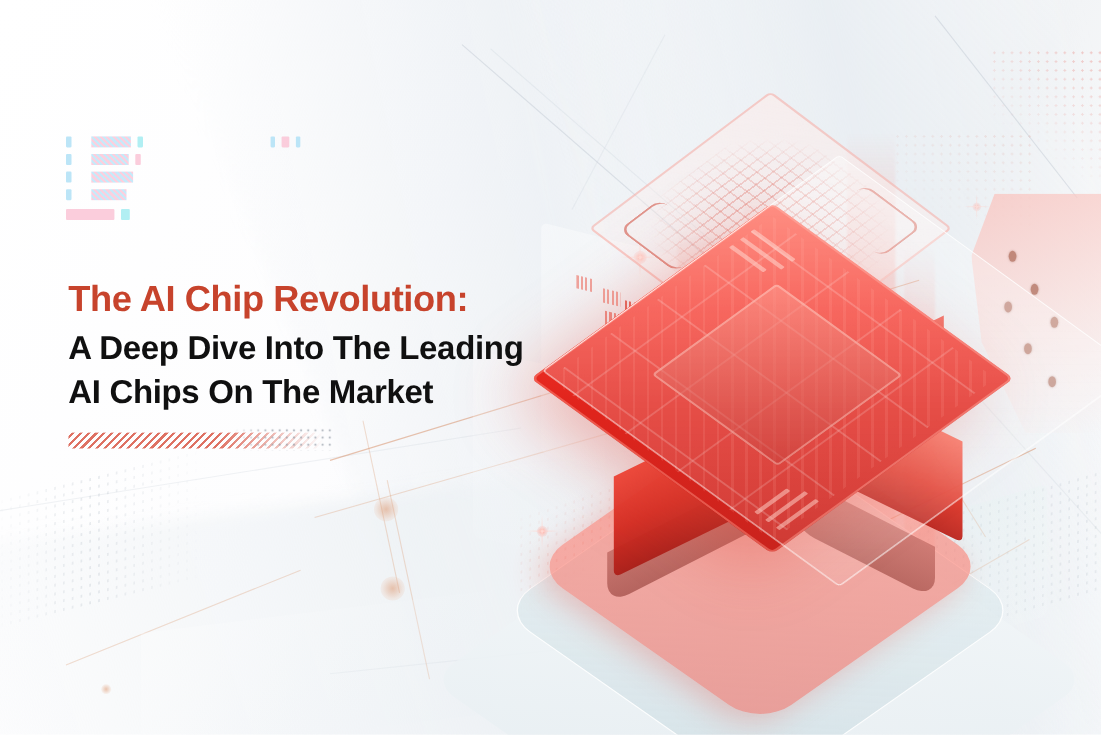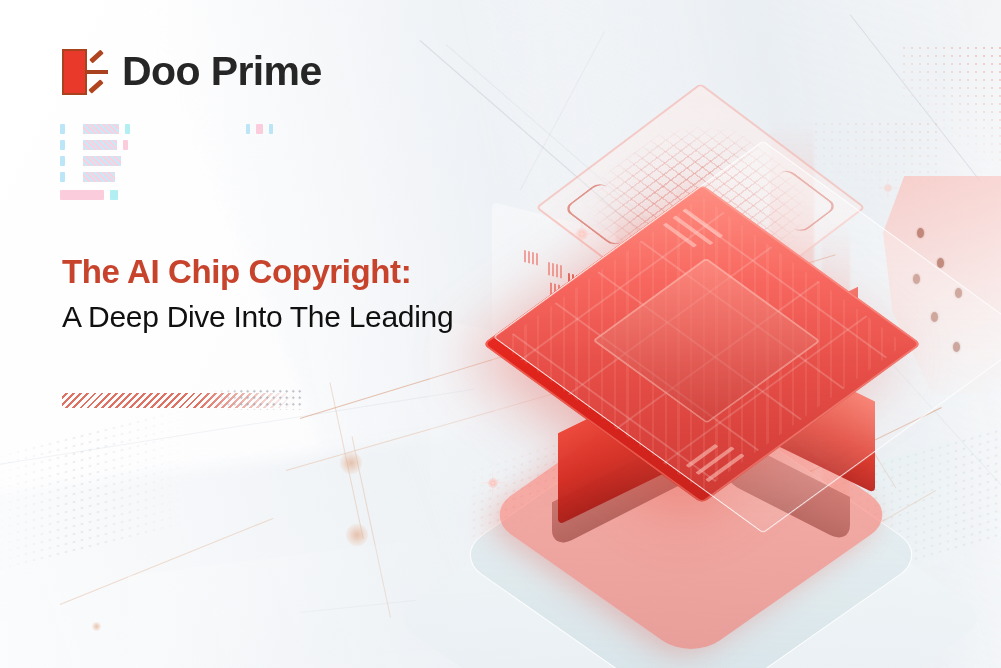--- a/index.html
+++ b/index.html
@@ -229,21 +229,21 @@
   .mbar.cyan{ background:rgba(158,235,240,.8); }
   .mdots{ height:10px; width:46px;
     background:repeating-linear-gradient(45deg, rgba(250,196,214,.8) 0 2px, rgba(176,224,246,.7) 2px 4px); }
 
   .headline{ position:absolute; left:62px; top:252px; width:520px; }
   .h-red{
     font-size:33px; font-weight:700; letter-spacing:-.4px; line-height:1.24;
     color:#c7432c;
   }
   .h-dark{
-    font-size:30px; font-weight:400; letter-spacing:-.3px; line-height:1.33;
+    font-size:30px; font-weight:700; letter-spacing:-.3px; line-height:1.33;
     color:#101010; margin-top:4px;
   }
 
   .underbar{ position:absolute; left:62px; top:393px; width:232px; height:15px;
     background:repeating-linear-gradient(-45deg, rgba(214,78,60,.80) 0 2px, rgba(255,255,255,0) 2px 5px);
     mask-image:linear-gradient(90deg, #000 0%, #000 58%, transparent 100%);
     -webkit-mask-image:linear-gradient(90deg, #000 0%, #000 58%, transparent 100%);
   }
   .underdots{ position:absolute; left:212px; top:388px; width:92px; height:22px;
     background-image:radial-gradient(rgba(150,158,168,.65) 1.2px, transparent 1.3px);
@@ -365,30 +365,20 @@
         <div class="chip-pad" style="left:10px; top:54px; width:38px; height:4px;"></div>
         <div class="chip-pad" style="right:14px; bottom:22px; width:4px; height:44px;"></div>
         <div class="chip-pad" style="right:26px; bottom:22px; width:4px; height:44px;"></div>
         <div class="chip-pad" style="right:38px; bottom:22px; width:4px; height:36px;"></div>
       </div>
     </div>
 
     <div class="glass-slab"></div>
   </div>
 
-  <div class="logo-row">
-    <div class="logo-mark">
-      <div class="logo-sq"></div>
-      <div class="logo-notch"></div>
-      <div class="logo-notch2"></div>
-      <div class="logo-slash a"></div>
-      <div class="logo-slash b"></div>
-    </div>
-    <div class="logo-word">Doo Prime</div>
-  </div>
 
   <div class="micro-deco">
     <div class="micro-row" style="left:0; top:0;">
       <div class="mbar blue" style="width:5px;"></div>
       <div class="mdots" style="width:36px; margin-left:12px;"></div>
       <div class="mbar cyan" style="width:5px;"></div>
     </div>
     <div class="micro-row" style="left:0; top:16px;">
       <div class="mbar blue" style="width:5px;"></div>
       <div class="mdots" style="width:34px; margin-left:12px;"></div>
@@ -407,21 +397,22 @@
       <div class="mbar cyan" style="width:8px;"></div>
     </div>
     <div class="micro-row" style="left:186px; top:0;">
       <div class="mbar blue" style="width:4px;"></div>
       <div class="mbar pink" style="width:7px;"></div>
       <div class="mbar blue" style="width:4px;"></div>
     </div>
   </div>
 
   <div class="headline">
-    <div class="h-red">The AI Chip Copyright:</div>
+    <div class="h-red">The AI Chip Revolution:</div>
     <div class="h-dark">A Deep Dive Into The Leading</div>
+    <div class="h-dark" style="margin-top:0;">AI Chips On The Market</div>
   </div>
 
   <div class="underbar"></div>
   <div class="underdots"></div>
 
 
 </div>
 
 </body></html>

